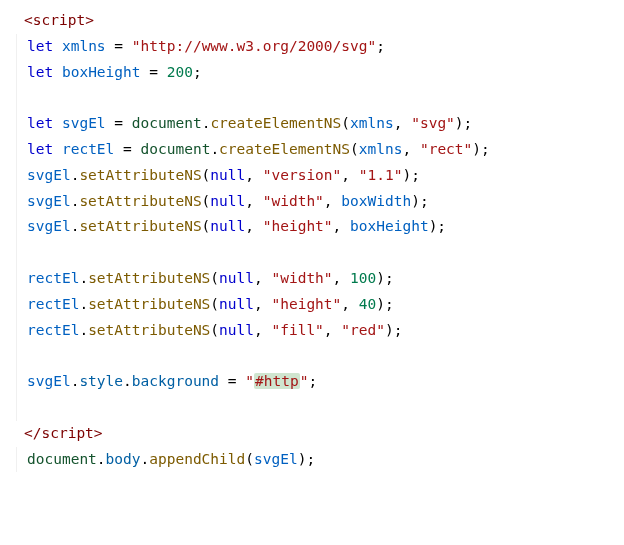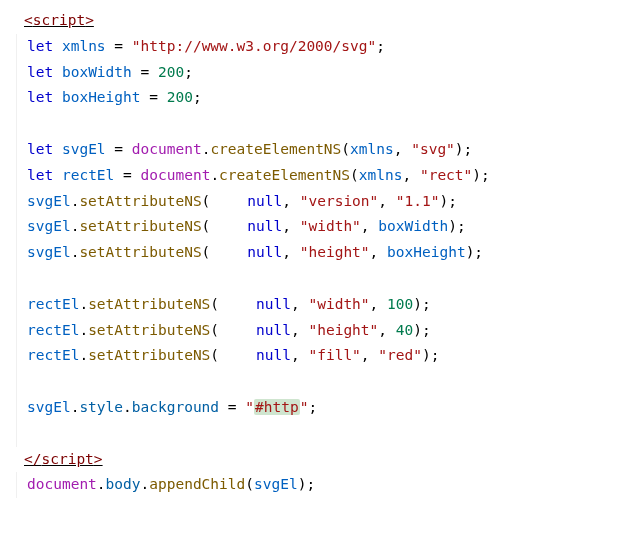--- a/index.html
+++ b/index.html
@@ -17,46 +17,44 @@
     white-space: pre;
     position: relative;
     padding-left: 10px;
     border-left: 1px solid rgba(0,0,0,0.06);
     margin-left: 4px;
   }
   .code-line.first, .code-line.last {
     border-left: none;
     padding-left: 12px;
     margin-left: 0;
-    text-decoration: underline;
   }
   .tag-bracket { color: #7c0000; }
   .tag-name { color: #7c0000; }
   .kw { color: #0000cc; }
   .var { color: #0060c0; }
   .op { color: #000000; }
   .str { color: #a31515; }
   .num { color: #007a4d; }
-  .obj { color: #a21caf; }
+  .obj { color: #14532d; }
   .fn { color: #7c5a00; }
   .prop { color: #005fa3; }
-  .null { color: #0000cc; margin-left: 37px; }
+  .null { color: #0000cc; }
   .highlight {
     background: #cfe5cf;
     padding: 0 1px;
     border-radius: 2px;
   }
 </style>
 </head>
 <body>
 
 <div id="code-block">
     <div class="code-line first"><span class="tag-bracket">&lt;</span><span class="tag-name">script</span><span class="tag-bracket">&gt;</span></div>
     <div class="code-line"><span class="kw">let</span><span> </span><span class="var">xmlns</span><span> </span><span class="op">=</span><span> </span><span class="str">"http://www.w3.org/2000/svg"</span><span class="op">;</span></div>
-    <div class="code-line"><span class="kw">let</span><span> </span><span class="var">boxWidth</span><span> </span><span class="op">=</span><span> </span><span class="num">200</span><span class="op">;</span></div>
     <div class="code-line"><span class="kw">let</span><span> </span><span class="var">boxHeight</span><span> </span><span class="op">=</span><span> </span><span class="num">200</span><span class="op">;</span></div>
     <div class="code-line">&nbsp;</div>
     <div class="code-line"><span class="kw">let</span><span> </span><span class="var">svgEl</span><span> </span><span class="op">=</span><span> </span><span class="obj">document</span><span class="op">.</span><span class="fn">createElementNS</span><span class="op">(</span><span class="var">xmlns</span><span class="op">, </span><span class="str">"svg"</span><span class="op">);</span></div>
     <div class="code-line"><span class="kw">let</span><span> </span><span class="var">rectEl</span><span> </span><span class="op">=</span><span> </span><span class="obj">document</span><span class="op">.</span><span class="fn">createElementNS</span><span class="op">(</span><span class="var">xmlns</span><span class="op">, </span><span class="str">"rect"</span><span class="op">);</span></div>
     <div class="code-line"><span class="var">svgEl</span><span class="op">.</span><span class="fn">setAttributeNS</span><span class="op">(</span><span class="null">null</span><span class="op">, </span><span class="str">"version"</span><span class="op">, </span><span class="str">"1.1"</span><span class="op">);</span></div>
     <div class="code-line"><span class="var">svgEl</span><span class="op">.</span><span class="fn">setAttributeNS</span><span class="op">(</span><span class="null">null</span><span class="op">, </span><span class="str">"width"</span><span class="op">, </span><span class="var">boxWidth</span><span class="op">);</span></div>
     <div class="code-line"><span class="var">svgEl</span><span class="op">.</span><span class="fn">setAttributeNS</span><span class="op">(</span><span class="null">null</span><span class="op">, </span><span class="str">"height"</span><span class="op">, </span><span class="var">boxHeight</span><span class="op">);</span></div>
     <div class="code-line">&nbsp;</div>
     <div class="code-line"><span class="var">rectEl</span><span class="op">.</span><span class="fn">setAttributeNS</span><span class="op">(</span><span class="null">null</span><span class="op">, </span><span class="str">"width"</span><span class="op">, </span><span class="num">100</span><span class="op">);</span></div>
     <div class="code-line"><span class="var">rectEl</span><span class="op">.</span><span class="fn">setAttributeNS</span><span class="op">(</span><span class="null">null</span><span class="op">, </span><span class="str">"height"</span><span class="op">, </span><span class="num">40</span><span class="op">);</span></div>

